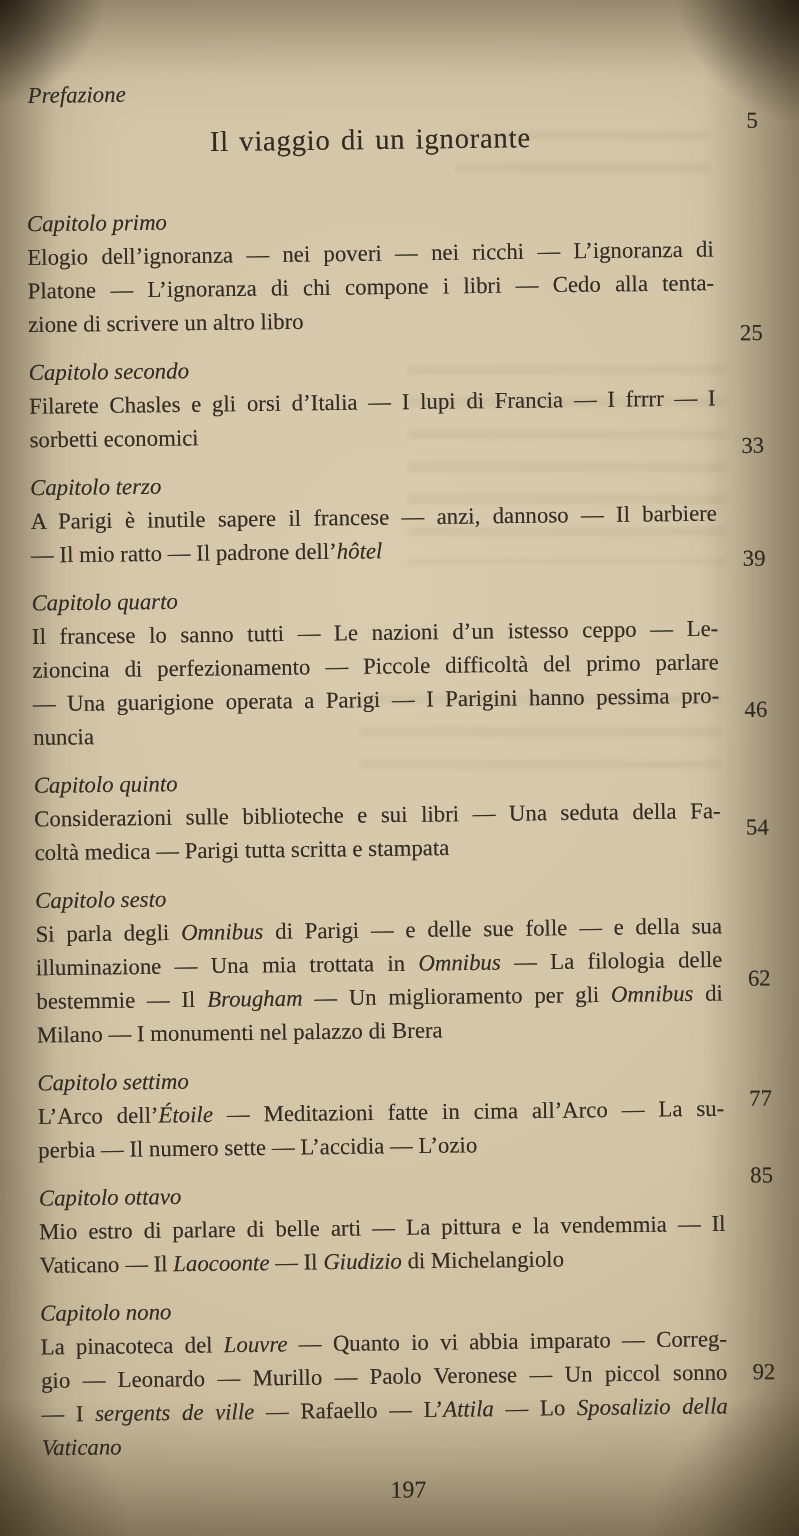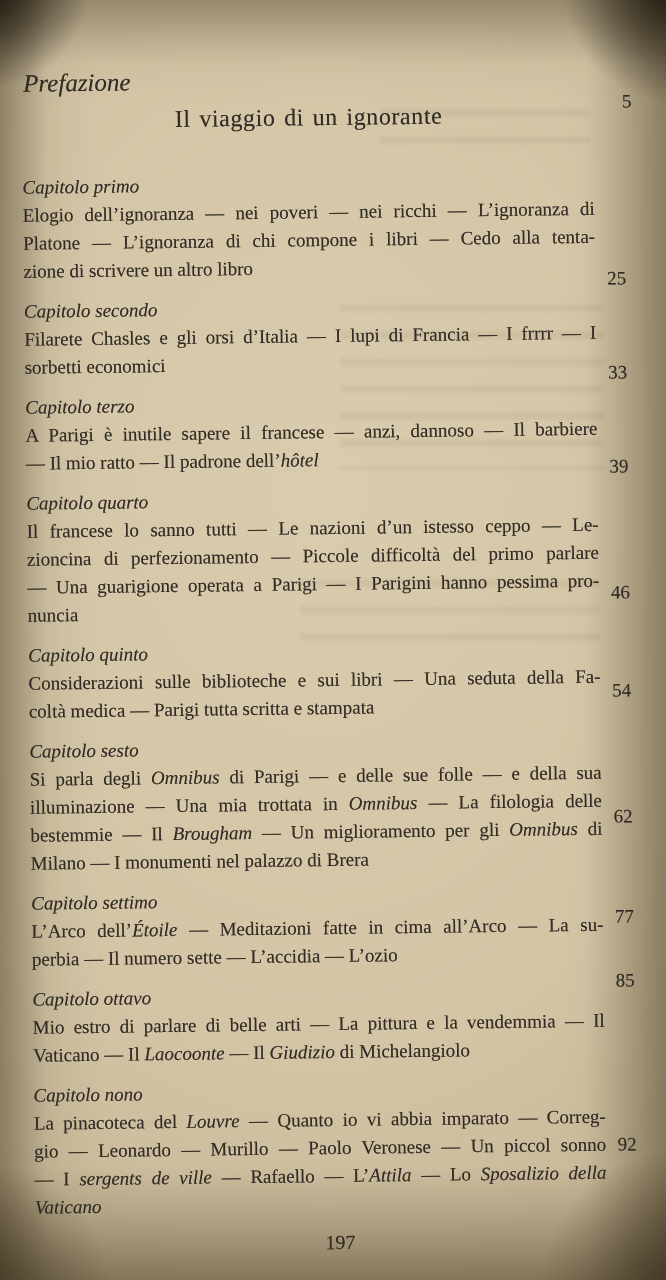--- a/index.html
+++ b/index.html
@@ -38,21 +38,21 @@
     inset: 0;
     transform: rotate(-0.7deg);
     color: rgba(44, 39, 32, 0.93);
     text-shadow: 0 0 0.5px rgba(54,49,42,0.55);
   }
 
   .prefazione {
     position: absolute;
     top: 66px; left: 30px;
     font-style: italic;
-    font-size: 25px;
+    font-size: 19px;
   }
 
   .title-page-num {
     position: absolute;
     top: 94px; right: 28px;
     font-size: 19px;
   }
 
   .book-title {
     position: absolute;
@@ -82,21 +82,21 @@
   .chapter-heading { font-style: italic; }
 
   .chapter-line { text-align: justify; text-align-last: justify; }
   .chapter-line.last { text-align-last: left; }
   .it { font-style: italic; }
 
   .chapter-page {
     position: absolute;
     right: -40px;
     width: 38px;
-    text-align: center;
+    text-align: right;
     line-height: 28px;
   }
 
   .footer-page-num {
     position: absolute;
     bottom: 26px; left: 0;
     width: 100%;
     text-align: center;
     font-size: 20px;
   }

